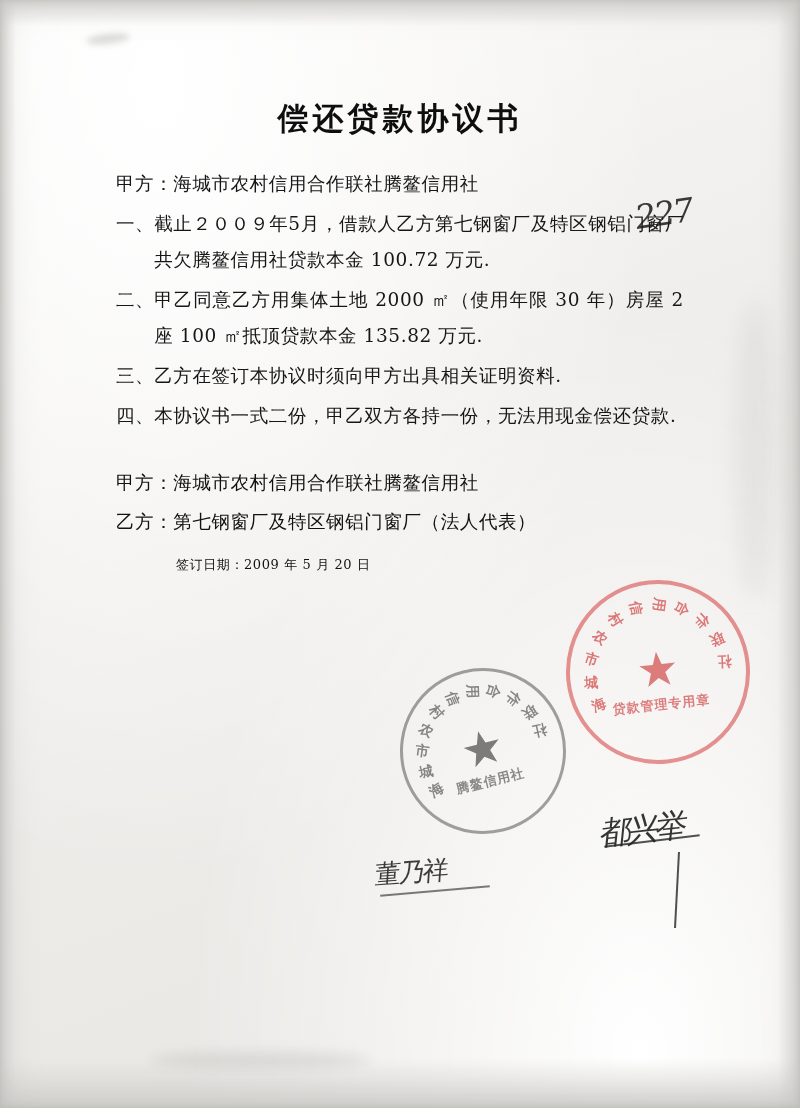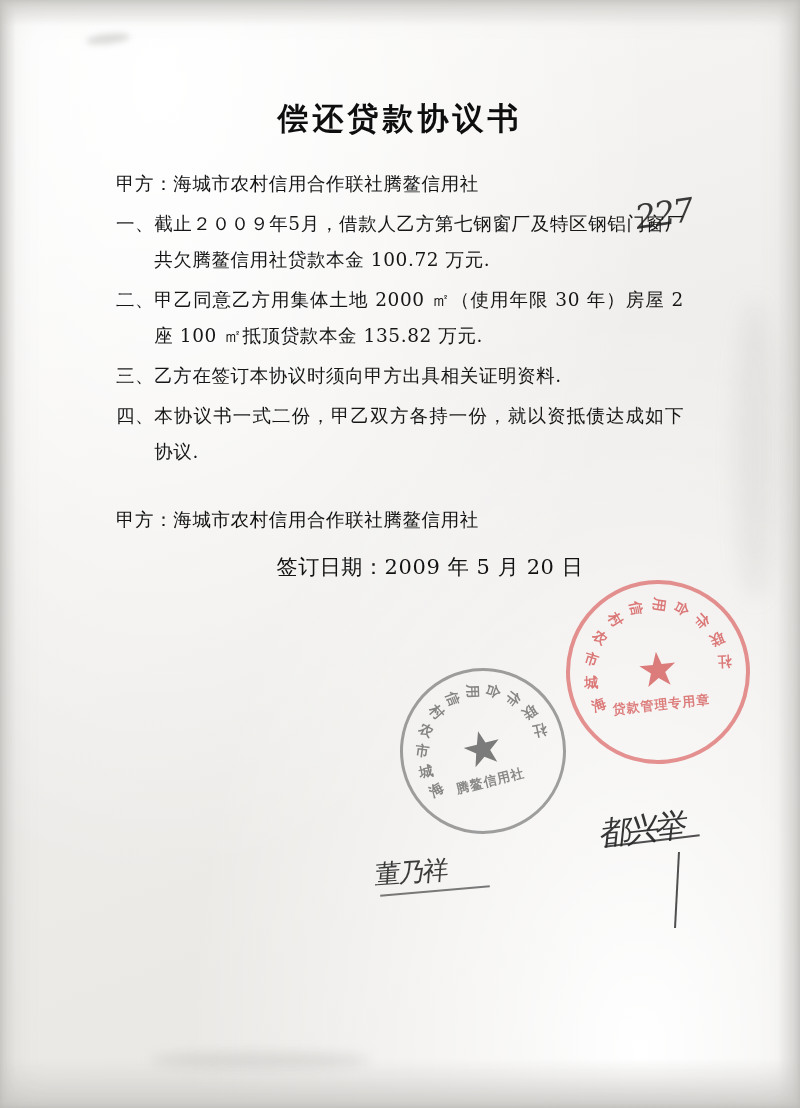--- a/index.html
+++ b/index.html
@@ -129,22 +129,22 @@
     margin: 0 auto;
     width: 568px;
     margin-top: 30px;
     font-size: 18.5px;
     line-height: 2.1;
     letter-spacing: 0.6px;
   }
   .date-line {
     margin: 12px auto;
     width: 568px;
-    text-align: center;
-    font-size: 21px;
+    text-align: left;
+    font-size: 13px;
     margin-top: 14px;
     letter-spacing: 0.6px;
     padding-left: 60px;
     box-sizing: border-box;
   }
 
   
   .stamp {
     position: absolute;
     border-radius: 50%;
@@ -285,28 +285,31 @@
         <span class="text">甲乙同意乙方用集体土地 2000 ㎡（使用年限 30 年）房屋 2 座 100 ㎡抵顶贷款本金 135.82 万元.</span>
       </div>
 
       <div class="num-item">
         <span class="marker">三、</span>
         <span class="text">乙方在签订本协议时须向甲方出具相关证明资料.</span>
       </div>
 
       <div class="num-item">
         <span class="marker">四、</span>
-        <span class="text">本协议书一式二份，甲乙双方各持一份，就以资抵债达成如下协议.</span>
+        <span class="text">本协议书一式二份，甲乙双方各持一份，无法用现金偿还贷款.</span>
       </div>
 
     </div>
 
     <div class="sig-block">
       <div>
         <span>甲方：</span><span>海城市农村信用合作联社腾鳌信用社</span>
+      </div>
+      <div>
+        <span>乙方：</span><span>第七钢窗厂及特区钢铝门窗厂（法人代表）</span>
       </div>
     </div>
 
     <div class="date-line">签订日期：2009 年 5 月 20 日</div>
 
   </div>
 
   <div class="stamp stamp-red">
     <div class="ring-text">
       <span style="transform: rotate(-106deg) translate(0, -74px) rotate(90deg);">海</span>

